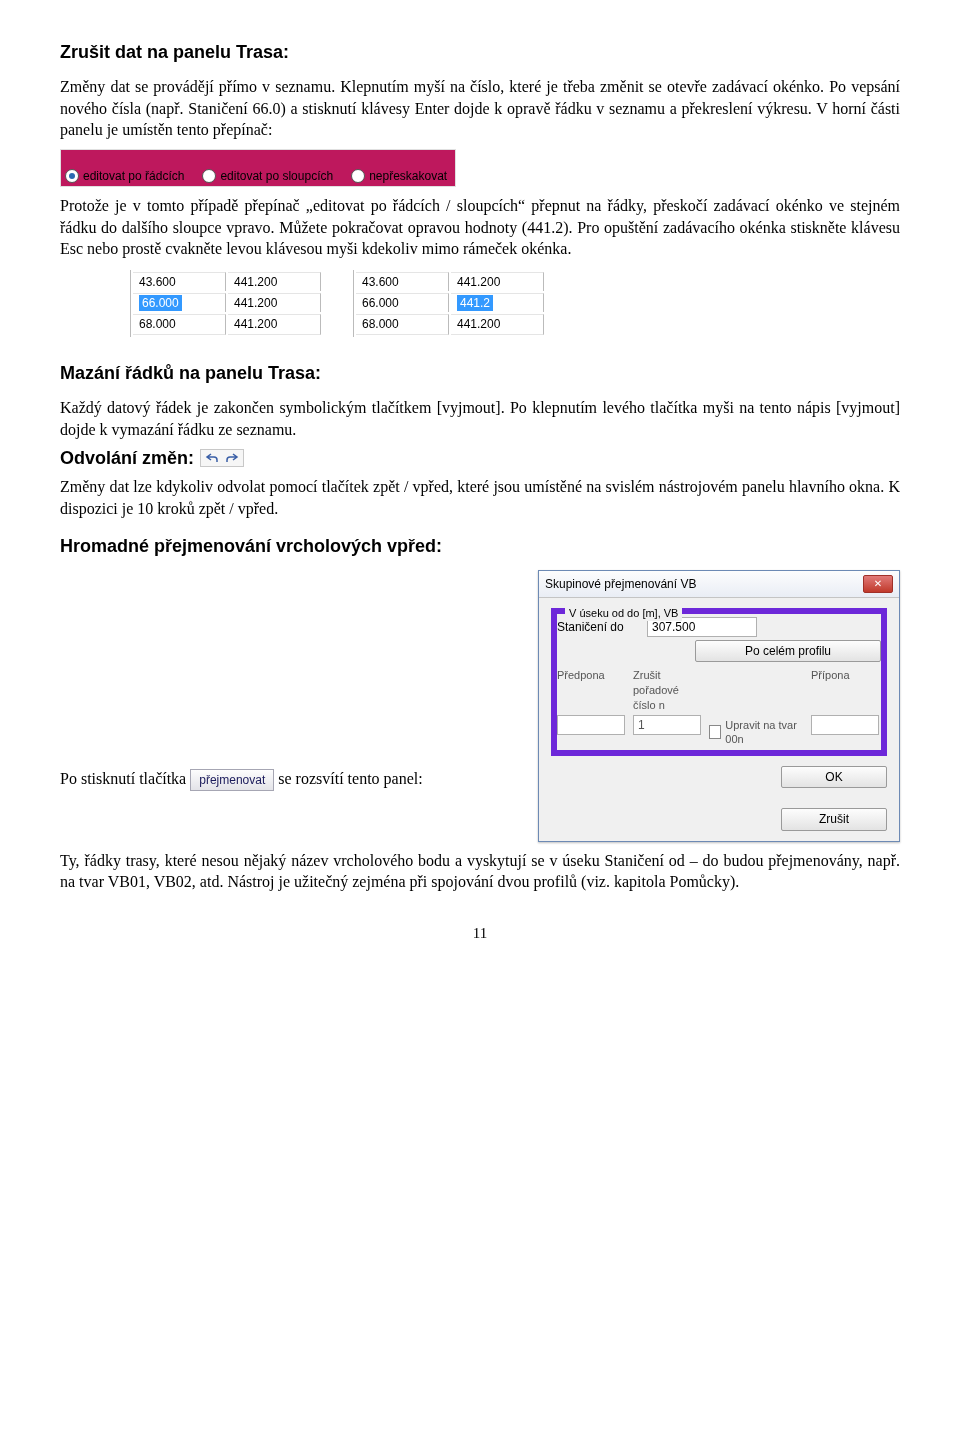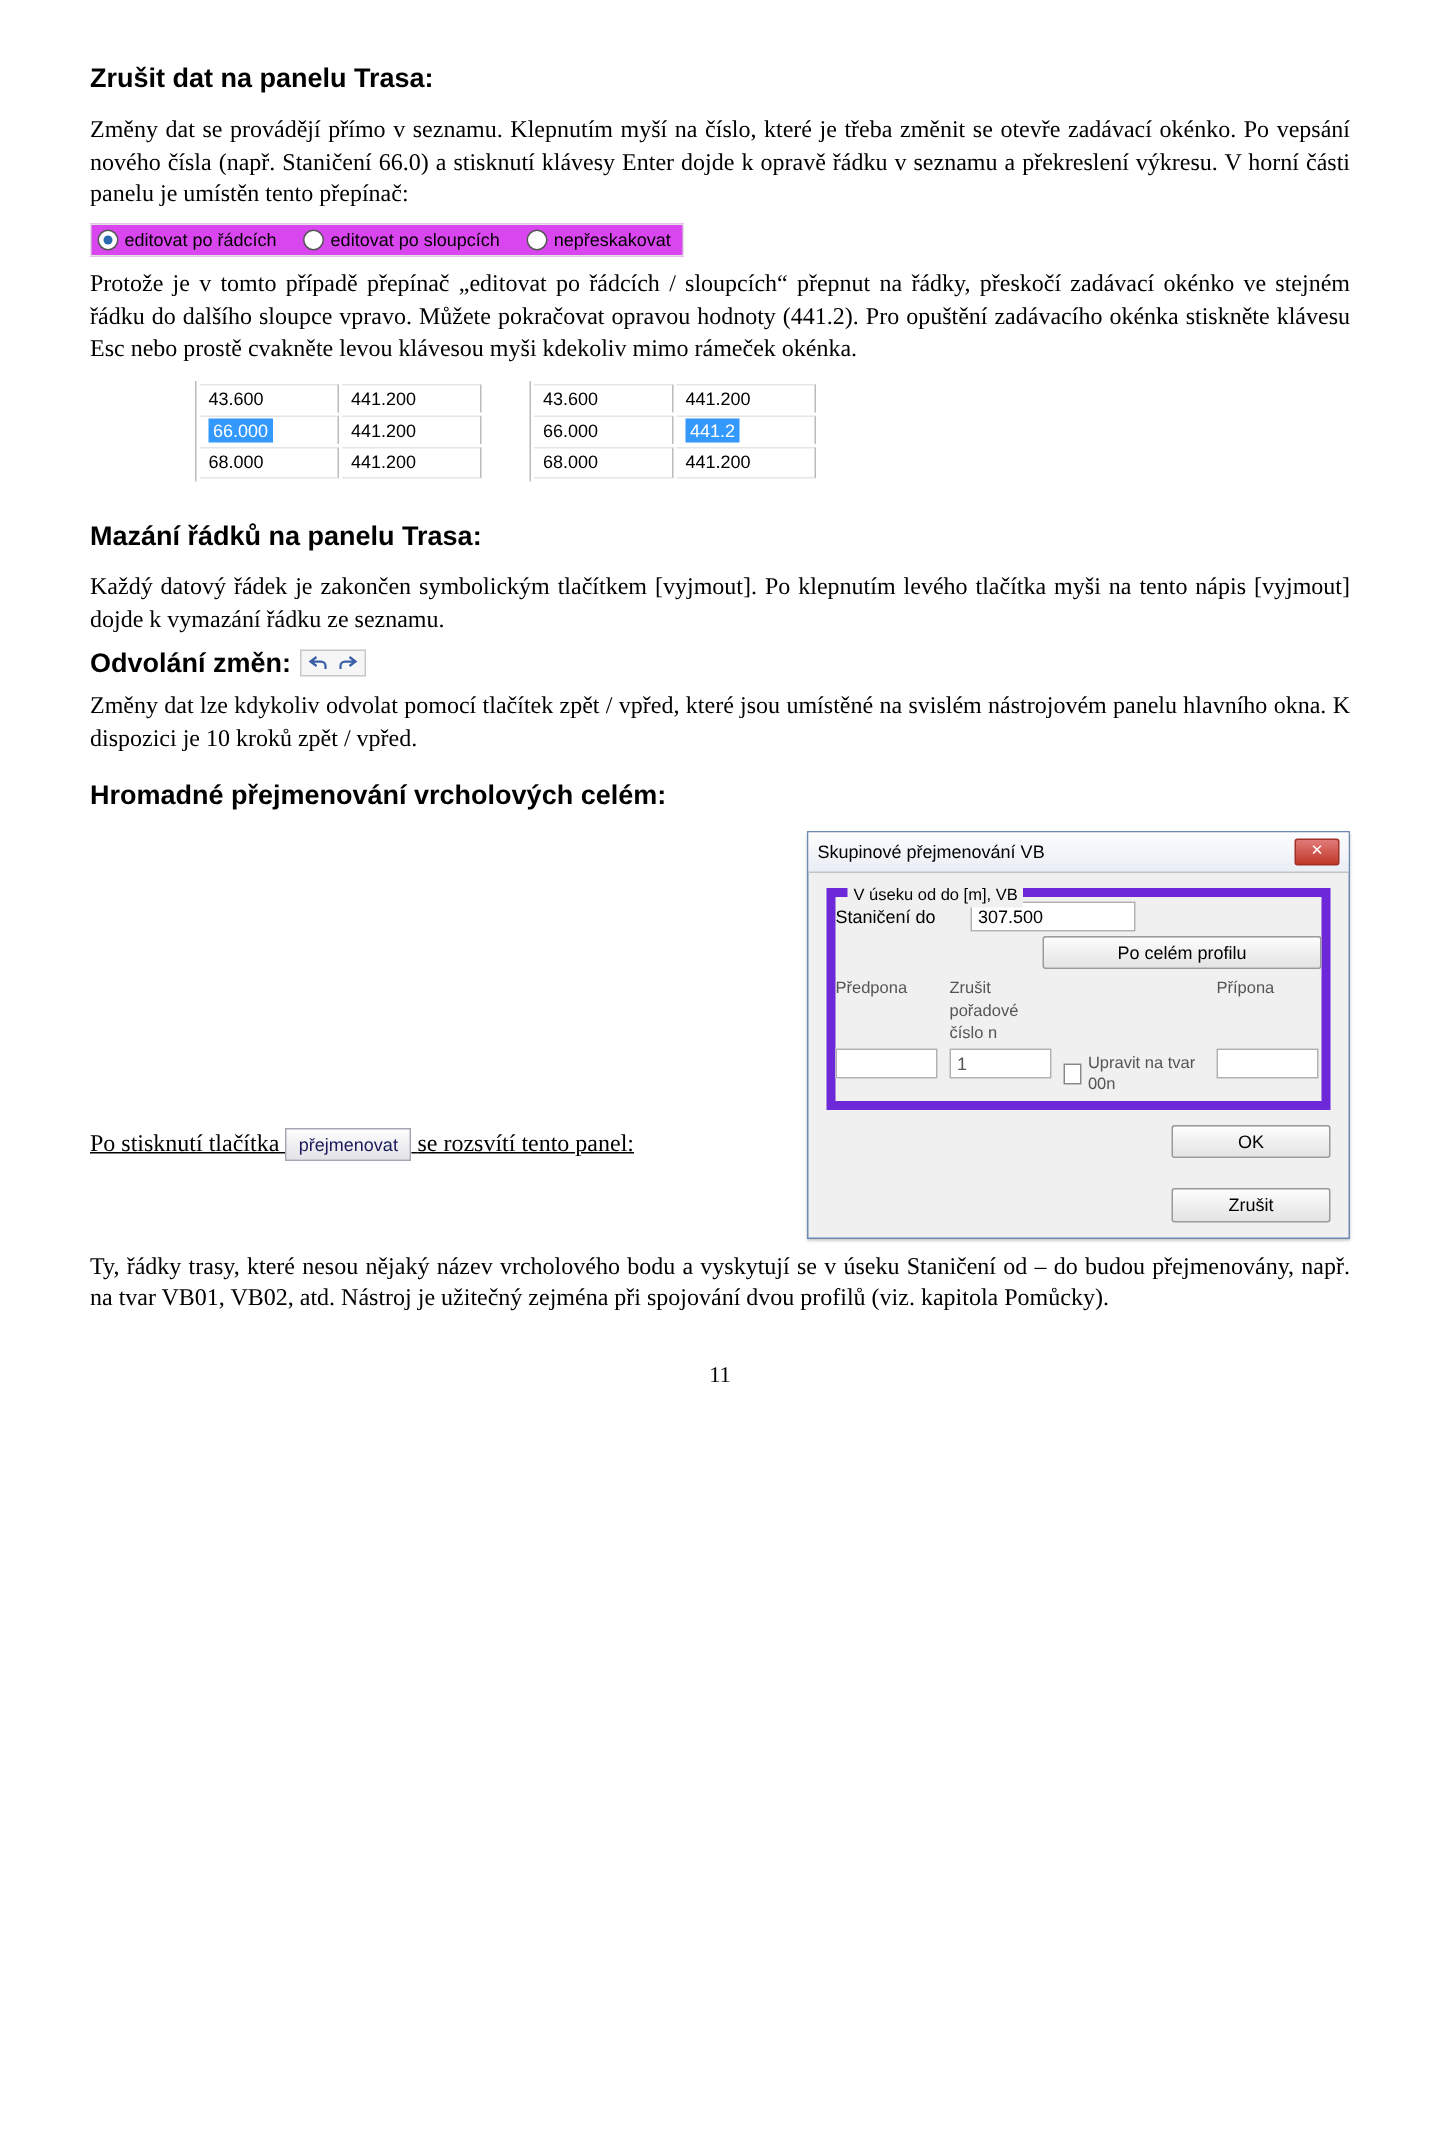--- a/index.html
+++ b/index.html
@@ -19,37 +19,36 @@
     font-size: 18px;
     margin: 0 0 12px 0;
   }
   p.just {
     text-align: justify;
     margin: 0 0 6px 0;
   }
   p.plain {
     text-align: left;
     margin: 0 0 6px 0;
-    text-decoration: underline;
   }
   .inline-row {
     display: flex;
     align-items: center;
     gap: 6px;
     margin: 6px 0;
   }
 
   
   .radgroup {
     display: inline-flex;
     align-items: center;
     gap: 18px;
-    background: #d946ef;
+    background: #be185d;
     border: 1px solid #e0e0e0;
-    padding: 2px 8px 2px 4px;
+    padding: 18px 8px 2px 4px;
     font-family: "Segoe UI", Tahoma, sans-serif;
     font-size: 12px;
     margin: 2px 0 8px 0;
   }
   .radopt { display: inline-flex; align-items: center; gap: 4px; }
   .radio {
     width: 12px;
     height: 12px;
     border: 1px solid #555;
     border-radius: 50%;
@@ -290,21 +289,21 @@
     <span class="arc-icon">
       <svg width="14" height="12" viewBox="0 0 14 12">
           <path d="M8 2 L12 5 L8 8 M12 5 H5 A3 3 0 0 0 2 8 V10" fill="none" stroke="#3a5fa7" stroke-width="1.5"></path>
         </svg>
     </span>
   </span>
 </div>
 <p class="just">Změny dat lze kdykoliv odvolat pomocí tlačítek zpět / vpřed, které jsou umístěné na svislém nástrojovém panelu hlavního okna. K dispozici je 10 kroků zpět / vpřed.</p>
 
 
-<h2 class="section" style="margin-top:14px">Hromadné přejmenování vrcholových celém:</h2>
+<h2 class="section" style="margin-top:14px">Hromadné přejmenování vrcholových vpřed:</h2>
 
 
 <div class="dialog">
   <div class="dlg-title">
     <span>Skupinové přejmenování VB</span>
     <span class="dlg-close">
       <span>✕</span>
     </span>
   </div>
   <div class="dlg-body">

